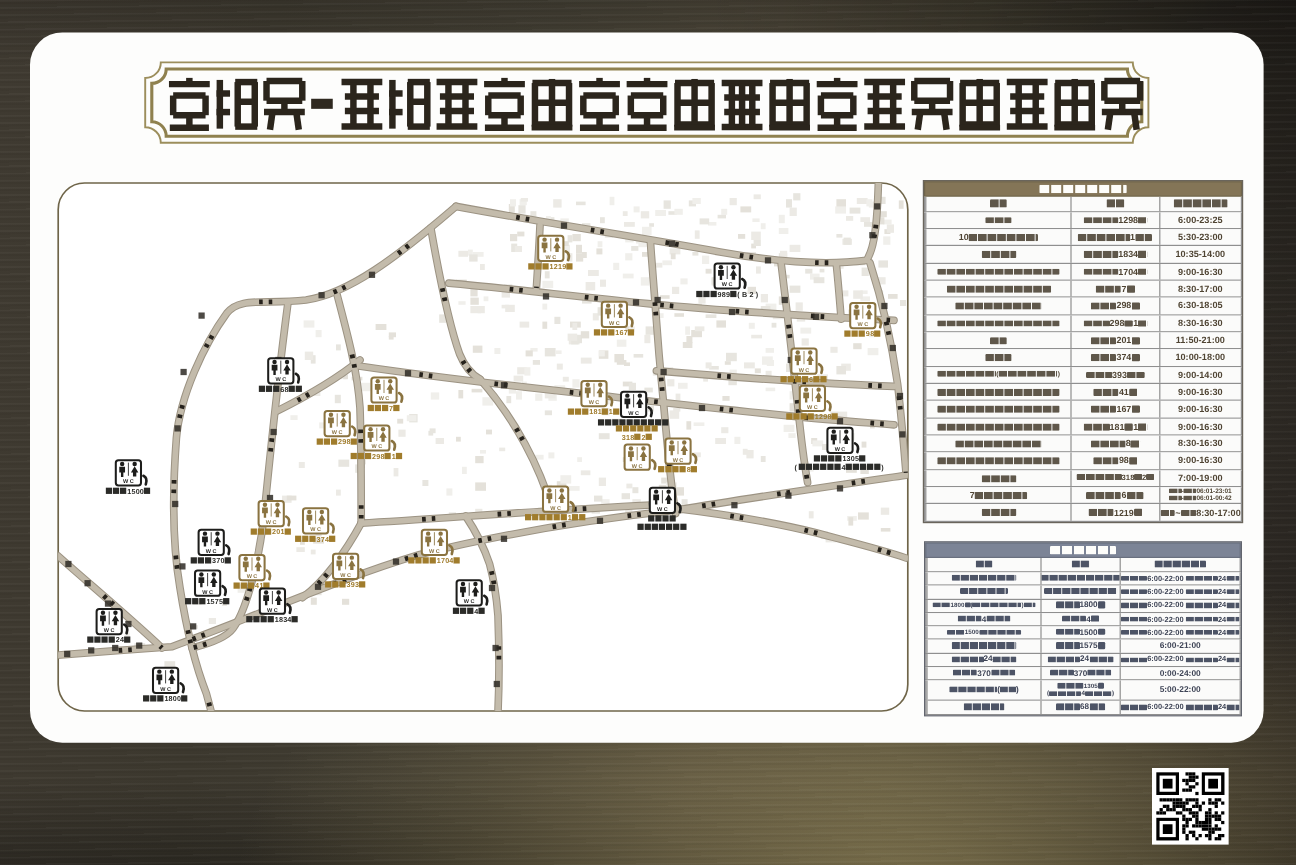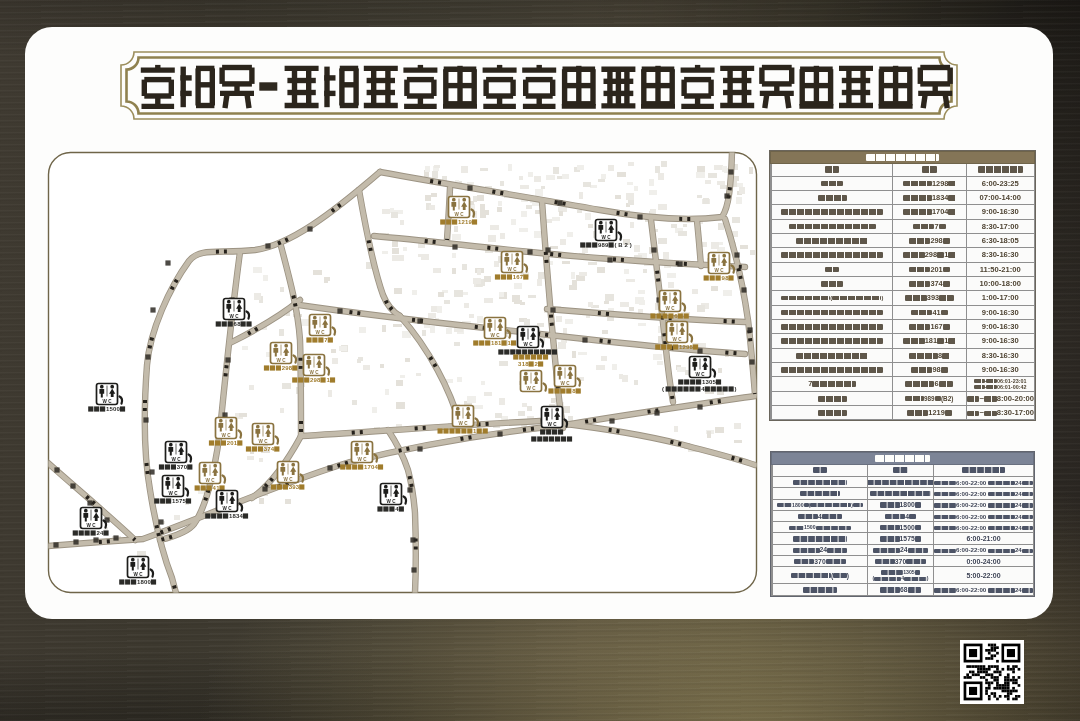--- a/index.html
+++ b/index.html
@@ -1211,27 +1211,38 @@
       </div>
       <div style="width:74px;display:flex;align-items:center;justify-content:center;text-align:center;border-left:1px solid #8f8f8f;overflow:hidden;white-space:nowrap">
         <div style="font-size:7.4px"><i class="zb c1" style="width:29.0px;height:5.9px"></i><b>1298</b><i class="zb c1" style="width:7.3px;height:5.9px"></i></div>
       </div>
       <div style="width:69px;display:flex;align-items:center;justify-content:center;text-align:center;border-left:1px solid #8f8f8f;overflow:hidden;white-space:nowrap">
         <div style="font-size:7.6px"><b>6:00-23:25</b></div>
       </div>
     </div>
     <div style="display:flex;border:1px solid #8f8f8f;border-top:none;background:#fbfbfa;height:14.35px">
       <div style="width:122px;border-left:none;display:flex;align-items:center;justify-content:center;text-align:center;border-left:1px solid #8f8f8f;overflow:hidden;white-space:nowrap">
+        <div style="font-size:7.4px"><b>10</b><i class="zb c1" style="width:58.0px;height:5.9px"></i></div>
+      </div>
+      <div style="width:74px;display:flex;align-items:center;justify-content:center;text-align:center;border-left:1px solid #8f8f8f;overflow:hidden;white-space:nowrap">
+        <div style="font-size:7.4px"><i class="zb c1" style="width:43.5px;height:5.9px"></i><b>1</b><i class="zb c1" style="width:14.5px;height:5.9px"></i></div>
+      </div>
+      <div style="width:69px;display:flex;align-items:center;justify-content:center;text-align:center;border-left:1px solid #8f8f8f;overflow:hidden;white-space:nowrap">
+        <div style="font-size:7.6px"><b>5:30-23:00</b></div>
+      </div>
+    </div>
+    <div style="display:flex;border:1px solid #8f8f8f;border-top:none;background:#fbfbfa;height:14.35px">
+      <div style="width:122px;border-left:none;display:flex;align-items:center;justify-content:center;text-align:center;border-left:1px solid #8f8f8f;overflow:hidden;white-space:nowrap">
         <div style="font-size:7.4px"><i class="zb c1" style="width:29.0px;height:5.9px"></i></div>
       </div>
       <div style="width:74px;display:flex;align-items:center;justify-content:center;text-align:center;border-left:1px solid #8f8f8f;overflow:hidden;white-space:nowrap">
         <div style="font-size:7.4px"><i class="zb c1" style="width:29.0px;height:5.9px"></i><b>1834</b><i class="zb c1" style="width:7.3px;height:5.9px"></i></div>
       </div>
       <div style="width:69px;display:flex;align-items:center;justify-content:center;text-align:center;border-left:1px solid #8f8f8f;overflow:hidden;white-space:nowrap">
-        <div style="font-size:7.6px"><b>07:00-14:00</b></div>
+        <div style="font-size:7.6px"><b>10:35-14:00</b></div>
       </div>
     </div>
     <div style="display:flex;border:1px solid #8f8f8f;border-top:none;background:#fbfbfa;height:14.35px">
       <div style="width:122px;border-left:none;display:flex;align-items:center;justify-content:center;text-align:center;border-left:1px solid #8f8f8f;overflow:hidden;white-space:nowrap">
         <div style="font-size:7.4px"><i class="zb c1" style="width:101.5px;height:5.9px"></i></div>
       </div>
       <div style="width:74px;display:flex;align-items:center;justify-content:center;text-align:center;border-left:1px solid #8f8f8f;overflow:hidden;white-space:nowrap">
         <div style="font-size:7.4px"><i class="zb c1" style="width:29.0px;height:5.9px"></i><b>1704</b><i class="zb c1" style="width:7.3px;height:5.9px"></i></div>
       </div>
       <div style="width:69px;display:flex;align-items:center;justify-content:center;text-align:center;border-left:1px solid #8f8f8f;overflow:hidden;white-space:nowrap">
@@ -1294,21 +1305,21 @@
       </div>
     </div>
     <div style="display:flex;border:1px solid #8f8f8f;border-top:none;background:#fbfbfa;height:14.35px">
       <div style="width:122px;border-left:none;display:flex;align-items:center;justify-content:center;text-align:center;border-left:1px solid #8f8f8f;overflow:hidden;white-space:nowrap">
         <div style="font-size:5.6px"><i class="zb c1" style="width:49.4px;height:4.5px"></i><b>(</b><i class="zb c1" style="width:49.4px;height:4.5px"></i><b>)</b></div>
       </div>
       <div style="width:74px;display:flex;align-items:center;justify-content:center;text-align:center;border-left:1px solid #8f8f8f;overflow:hidden;white-space:nowrap">
         <div style="font-size:7.4px"><i class="zb c1" style="width:21.8px;height:5.9px"></i><b>393</b><i class="zb c1" style="width:14.5px;height:5.9px"></i></div>
       </div>
       <div style="width:69px;display:flex;align-items:center;justify-content:center;text-align:center;border-left:1px solid #8f8f8f;overflow:hidden;white-space:nowrap">
-        <div style="font-size:7.6px"><b>1:00-17:00</b></div>
+        <div style="font-size:7.6px"><b>9:00-14:00</b></div>
       </div>
     </div>
     <div style="display:flex;border:1px solid #8f8f8f;border-top:none;background:#fbfbfa;height:14.35px">
       <div style="width:122px;border-left:none;display:flex;align-items:center;justify-content:center;text-align:center;border-left:1px solid #8f8f8f;overflow:hidden;white-space:nowrap">
         <div style="font-size:7.4px"><i class="zb c1" style="width:101.5px;height:5.9px"></i></div>
       </div>
       <div style="width:74px;display:flex;align-items:center;justify-content:center;text-align:center;border-left:1px solid #8f8f8f;overflow:hidden;white-space:nowrap">
         <div style="font-size:7.4px"><i class="zb c1" style="width:21.8px;height:5.9px"></i><b>41</b><i class="zb c1" style="width:7.3px;height:5.9px"></i></div>
       </div>
       <div style="width:69px;display:flex;align-items:center;justify-content:center;text-align:center;border-left:1px solid #8f8f8f;overflow:hidden;white-space:nowrap">
@@ -1354,38 +1365,38 @@
       </div>
       <div style="width:74px;display:flex;align-items:center;justify-content:center;text-align:center;border-left:1px solid #8f8f8f;overflow:hidden;white-space:nowrap">
         <div style="font-size:7.4px"><i class="zb c1" style="width:21.8px;height:5.9px"></i><b>98</b><i class="zb c1" style="width:7.3px;height:5.9px"></i></div>
       </div>
       <div style="width:69px;display:flex;align-items:center;justify-content:center;text-align:center;border-left:1px solid #8f8f8f;overflow:hidden;white-space:nowrap">
         <div style="font-size:7.6px"><b>9:00-16:30</b></div>
       </div>
     </div>
     <div style="display:flex;border:1px solid #8f8f8f;border-top:none;background:#fbfbfa;height:14.35px">
       <div style="width:122px;border-left:none;display:flex;align-items:center;justify-content:center;text-align:center;border-left:1px solid #8f8f8f;overflow:hidden;white-space:nowrap">
+        <div style="font-size:7.4px"><i class="zb c1" style="width:29.0px;height:5.9px"></i></div>
+      </div>
+      <div style="width:74px;display:flex;align-items:center;justify-content:center;text-align:center;border-left:1px solid #8f8f8f;overflow:hidden;white-space:nowrap">
+        <div style="font-size:6.4px"><i class="zb c1" style="width:37.6px;height:5.1px"></i><b>318</b><i class="zb c1" style="width:6.3px;height:5.1px"></i><b>2</b><i class="zb c1" style="width:6.3px;height:5.1px"></i></div>
+      </div>
+      <div style="width:69px;display:flex;align-items:center;justify-content:center;text-align:center;border-left:1px solid #8f8f8f;overflow:hidden;white-space:nowrap">
+        <div style="font-size:7.6px"><b>7:00-19:00</b></div>
+      </div>
+    </div>
+    <div style="display:flex;border:1px solid #8f8f8f;border-top:none;background:#fbfbfa;height:14.35px">
+      <div style="width:122px;border-left:none;display:flex;align-items:center;justify-content:center;text-align:center;border-left:1px solid #8f8f8f;overflow:hidden;white-space:nowrap">
         <div style="font-size:7.4px"><b>7</b><i class="zb c1" style="width:43.5px;height:5.9px"></i></div>
       </div>
       <div style="width:74px;display:flex;align-items:center;justify-content:center;text-align:center;border-left:1px solid #8f8f8f;overflow:hidden;white-space:nowrap">
         <div style="font-size:7.4px"><i class="zb c1" style="width:29.0px;height:5.9px"></i><b>6</b><i class="zb c1" style="width:14.5px;height:5.9px"></i></div>
       </div>
       <div style="width:69px;display:flex;align-items:center;justify-content:center;text-align:center;border-left:1px solid #8f8f8f;overflow:hidden;white-space:nowrap">
         <div style="font-size:5.4px;line-height:6px"><i class="zb c1" style="width:10.6px;height:4.3px"></i><b>-</b><i class="zb c1" style="width:10.6px;height:4.3px"></i><b>06:01-23:01</b><br><i class="zb c1" style="width:10.6px;height:4.3px"></i><b>-</b><i class="zb c1" style="width:10.6px;height:4.3px"></i><b>06:01-00:42</b></div>
-      </div>
-    </div>
-    <div style="display:flex;border:1px solid #8f8f8f;border-top:none;background:#fbfbfa;height:14.35px">
-      <div style="width:122px;border-left:none;display:flex;align-items:center;justify-content:center;text-align:center;border-left:1px solid #8f8f8f;overflow:hidden;white-space:nowrap">
-        <div style="font-size:7.4px"><i class="zb c1" style="width:29.0px;height:5.9px"></i></div>
-      </div>
-      <div style="width:74px;display:flex;align-items:center;justify-content:center;text-align:center;border-left:1px solid #8f8f8f;overflow:hidden;white-space:nowrap">
-        <div style="font-size:6.4px"><i class="zb c1" style="width:18.8px;height:5.1px"></i><b>989</b><i class="zb c1" style="width:6.3px;height:5.1px"></i><b>(B2)</b></div>
-      </div>
-      <div style="width:69px;display:flex;align-items:center;justify-content:center;text-align:center;border-left:1px solid #8f8f8f;overflow:hidden;white-space:nowrap">
-        <div style="font-size:7.6px"><i class="zb c1" style="width:12.9px;height:5.3px"></i><b>~</b><i class="zb c1" style="width:12.9px;height:5.3px"></i><b>8:00-20:00</b></div>
       </div>
     </div>
     <div style="display:flex;border:1px solid #8f8f8f;border-top:none;background:#fbfbfa;height:14.35px">
       <div style="width:122px;border-left:none;display:flex;align-items:center;justify-content:center;text-align:center;border-left:1px solid #8f8f8f;overflow:hidden;white-space:nowrap">
         <div style="font-size:7.4px"><i class="zb c1" style="width:29.0px;height:5.9px"></i></div>
       </div>
       <div style="width:74px;display:flex;align-items:center;justify-content:center;text-align:center;border-left:1px solid #8f8f8f;overflow:hidden;white-space:nowrap">
         <div style="font-size:7.4px"><i class="zb c1" style="width:21.8px;height:5.9px"></i><b>1219</b><i class="zb c1" style="width:7.3px;height:5.9px"></i></div>
       </div>
       <div style="width:69px;display:flex;align-items:center;justify-content:center;text-align:center;border-left:1px solid #8f8f8f;overflow:hidden;white-space:nowrap">

